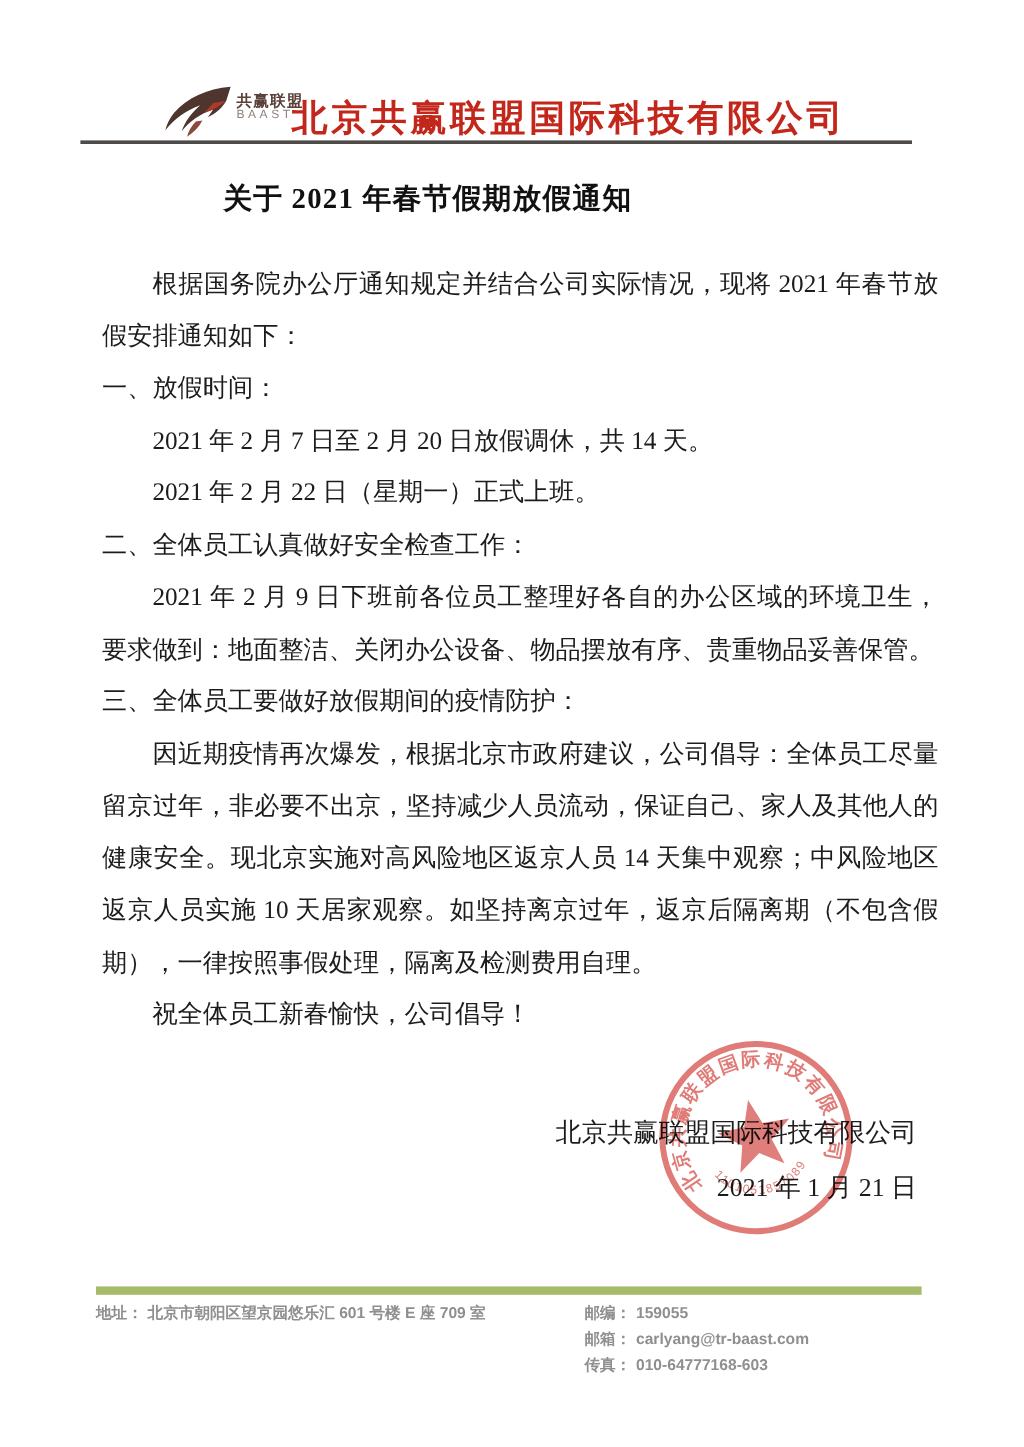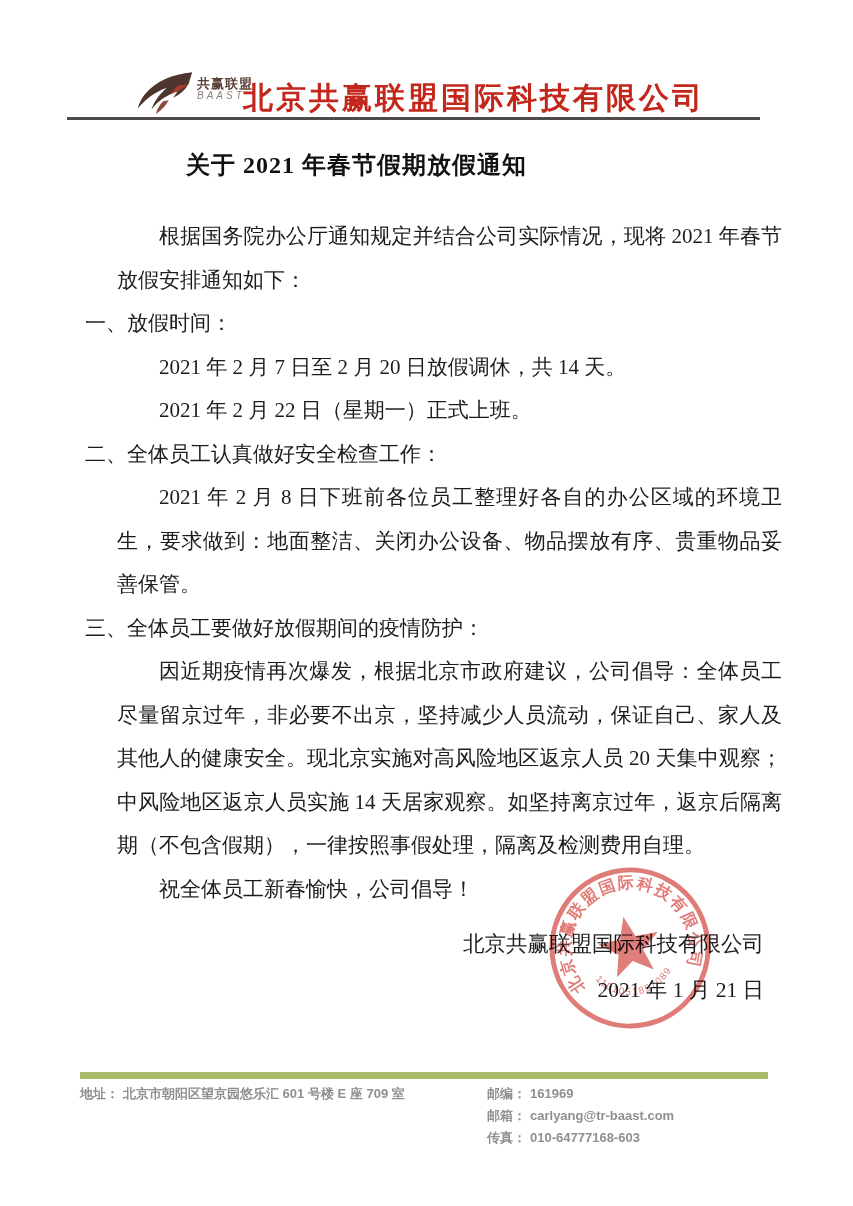--- a/index.html
+++ b/index.html
@@ -16,40 +16,40 @@
     position:absolute;left:67px;top:117px;width:693px;height:3px;
     background:#4f4b49;
   }
   .logo-icon{position:absolute;left:136px;top:70px;width:58px;height:48px;}
   .logo-text{
     position:absolute;left:197px;top:77px;width:60px;
     font-family:"Liberation Sans","DejaVu Sans",sans-serif;
     line-height:1.05;
   }
   .logo-text .l1{font-size:13px;font-weight:bold;color:#5b4139;letter-spacing:1px;}
-  .logo-text .l2{font-size:10px;color:#8e817b;letter-spacing:3px;font-style:italic;}
+  .logo-text .l2{font-size:10px;color:#8e817b;letter-spacing:3px;}
   .company-name{
     position:absolute;left:243px;top:78px;
     font-size:30px;font-weight:bold;color:#c3271b;letter-spacing:3px;
     white-space:nowrap;
   }
   
   .doc-title{
     position:absolute;left:0;top:149px;width:713px;
     text-align:center;font-size:24px;font-weight:bold;color:#111;
     letter-spacing:1px;
   }
   
   .doc-body{
     position:absolute;left:85px;top:215px;width:697px;
     font-size:21px;line-height:43.5px;
     text-align:justify;text-justify:inter-character;
   }
   .doc-body p{margin:0;}
-  .doc-body p.indent{text-indent:2em;margin-left:32px;}
+  .doc-body p.indent{text-indent:2em;}
   
   .signature{
     position:absolute;left:85px;top:921px;width:679px;
     text-align:right;font-size:21.5px;line-height:46px;
     color:#1c1c1c;
   }
   
   .stamp{
     position:absolute;left:544px;top:862px;width:172px;height:172px;
     mix-blend-mode:multiply;opacity:.82;
@@ -91,23 +91,23 @@
   </div>
 
   <div class="doc-title">关于 2021 年春节假期放假通知</div>
 
   <div class="doc-body">
     <p class="indent">根据国务院办公厅通知规定并结合公司实际情况，现将 2021 年春节放假安排通知如下：</p>
     <p>一、放假时间：</p>
     <p class="indent">2021 年 2 月 7 日至 2 月 20 日放假调休，共 14 天。</p>
     <p class="indent">2021 年 2 月 22 日（星期一）正式上班。</p>
     <p>二、全体员工认真做好安全检查工作：</p>
-    <p class="indent">2021 年 2 月 8 日下班前各位员工整理好各自的办公区域的环境卫生，要求做到：地面整洁、关闭办公设备、物品摆放有序、贵重物品妥善保管。</p>
+    <p class="indent">2021 年 2 月 9 日下班前各位员工整理好各自的办公区域的环境卫生，要求做到：地面整洁、关闭办公设备、物品摆放有序、贵重物品妥善保管。</p>
     <p>三、全体员工要做好放假期间的疫情防护：</p>
-    <p class="indent">因近期疫情再次爆发，根据北京市政府建议，公司倡导：全体员工尽量留京过年，非必要不出京，坚持减少人员流动，保证自己、家人及其他人的健康安全。现北京实施对高风险地区返京人员 20 天集中观察；中风险地区返京人员实施 14 天居家观察。如坚持离京过年，返京后隔离期（不包含假期），一律按照事假处理，隔离及检测费用自理。</p>
+    <p class="indent">因近期疫情再次爆发，根据北京市政府建议，公司倡导：全体员工尽量留京过年，非必要不出京，坚持减少人员流动，保证自己、家人及其他人的健康安全。现北京实施对高风险地区返京人员 14 天集中观察；中风险地区返京人员实施 10 天居家观察。如坚持离京过年，返京后隔离期（不包含假期），一律按照事假处理，隔离及检测费用自理。</p>
     <p class="indent">祝全体员工新春愉快，公司倡导！</p>
   </div>
 
   <div class="signature">
     <div>北京共赢联盟国际科技有限公司</div>
     <div>2021 年 1 月 21 日</div>
   </div>
 
   <svg class="stamp" viewBox="-86 -86 172 172" xmlns="http://www.w3.org/2000/svg">
     <defs>
@@ -126,21 +126,21 @@
 
   <div class="footer-bar"></div>
   <div class="footer">
     <div class="col-left">
       <div class="row">
         <span class="lbl">地址：</span><span>北京市朝阳区望京园悠乐汇 601 号楼 E 座 709 室</span>
       </div>
     </div>
     <div class="col-right">
       <div class="row">
-        <span class="lbl">邮编：</span><span>161969</span>
+        <span class="lbl">邮编：</span><span>159055</span>
       </div>
       <div class="row">
         <span class="lbl">邮箱：</span><span>carlyang@tr-baast.com</span>
       </div>
       <div class="row">
         <span class="lbl">传真：</span><span>010-64777168-603</span>
       </div>
     </div>
   </div>
 

